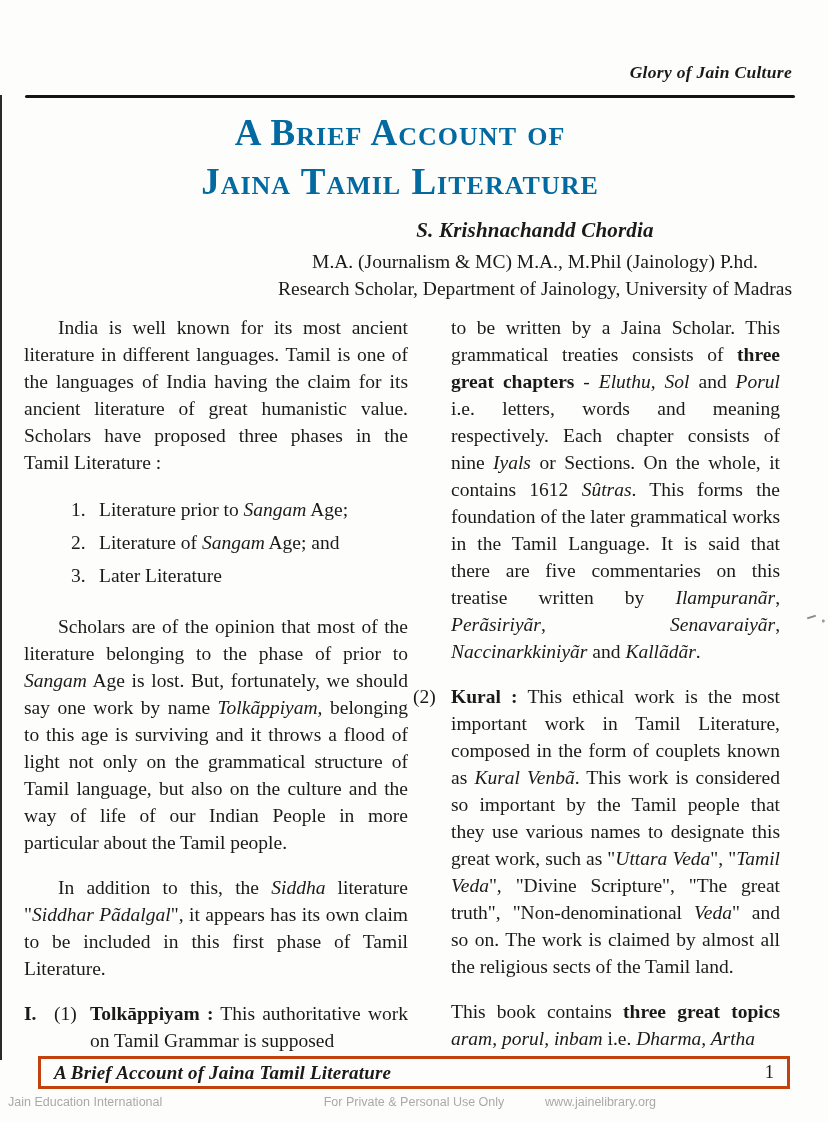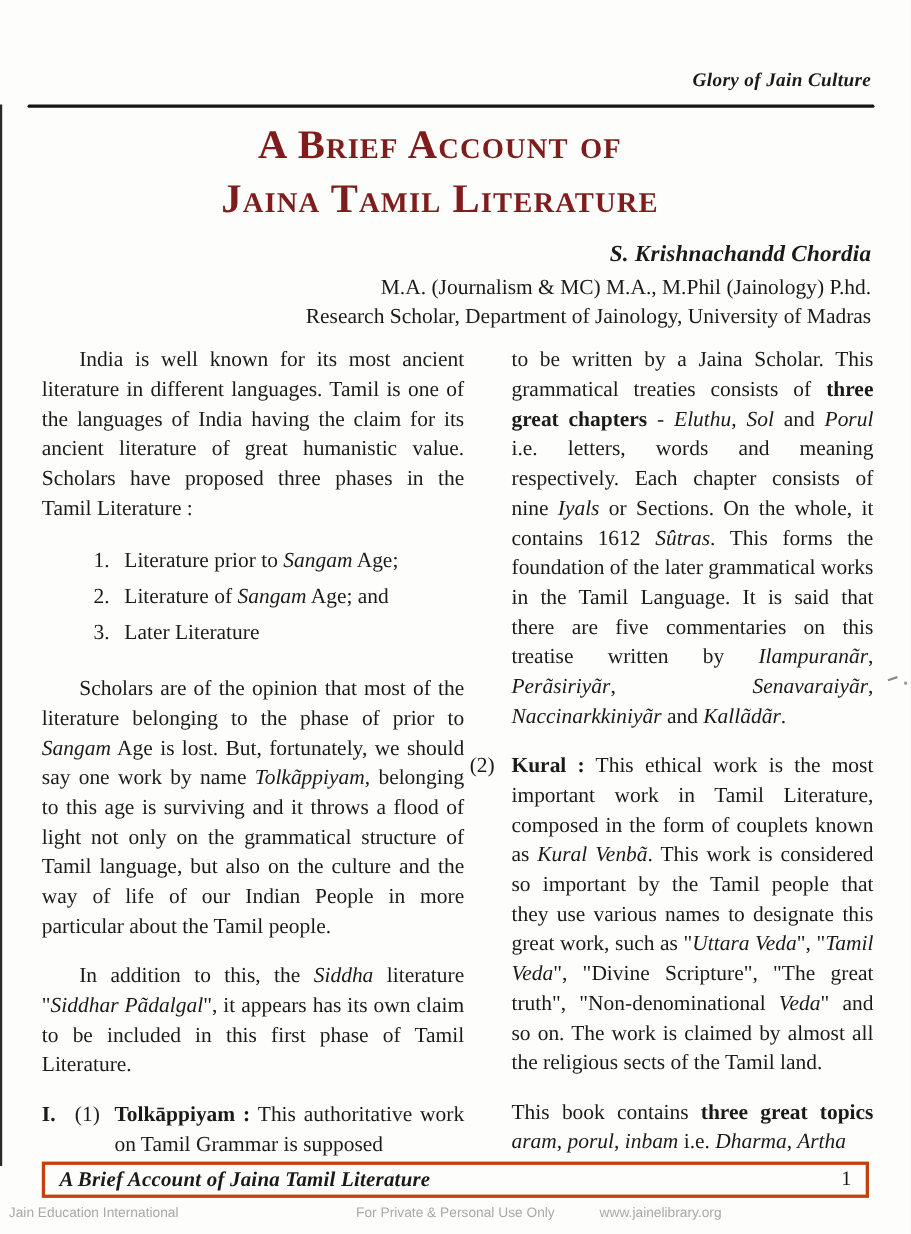--- a/index.html
+++ b/index.html
@@ -13,27 +13,27 @@
   .artifact-dash { position:absolute; top:616px; right:12px; width:9px; height:2px; background:#8a8a8a; transform:rotate(-18deg); }
   .artifact-dash::after { content:""; position:absolute; right:-7px; top:7px; width:3px; height:3px; background:#9a9a9a; border-radius:50%; }
 
   .running-header {
     position:absolute; top:62px; right:36px;
     font-size:17.5px; font-weight:700; font-style:italic; letter-spacing:.3px;
   }
   .header-rule { position:absolute; top:95px; left:25px; width:770px; height:3px; background:#151515; border-radius:2px; }
 
   .title { position:absolute; top:108px; left:0; width:800px; margin:0; text-align:center; font-weight:700; }
-  .title-line { display:block; font-variant:small-caps; font-size:37px; line-height:49px; letter-spacing:1px; color:#7f1d1d; }
+  .title-line { display:block; font-variant:small-caps; font-size:37px; line-height:49px; letter-spacing:1px; color:#0369a1; }
 
-  .author-block { position:absolute; top:218px; right:36px; text-align:right; }
+  .author-block { position:absolute; top:218px; right:36px; text-align:center; }
   .author-name { font-size:21px; font-weight:700; font-style:italic; margin-bottom:5px; letter-spacing:.2px; }
   .author-line { font-size:19.5px; line-height:27px; }
 
-  .columns { position:absolute; top:314px; left:38px; width:756px; display:flex; gap:5px; }
+  .columns { position:absolute; top:314px; left:24px; width:756px; display:flex; gap:5px; }
   .col { font-size:19.5px; line-height:27px; text-align:justify; hyphens:none; }
   .col-left  { width:384px; }
   .col-right { width:367px; }
 
   .para { margin:0 0 18px 0; }
   .para.indent { text-indent:34px; }
   .para.cont { padding-left:38px; }
 
   .list { margin:16px 0 22px 47px; }
   .list-item { line-height:31px; margin-bottom:2px;font-family:Liberation Serif, serif; }

